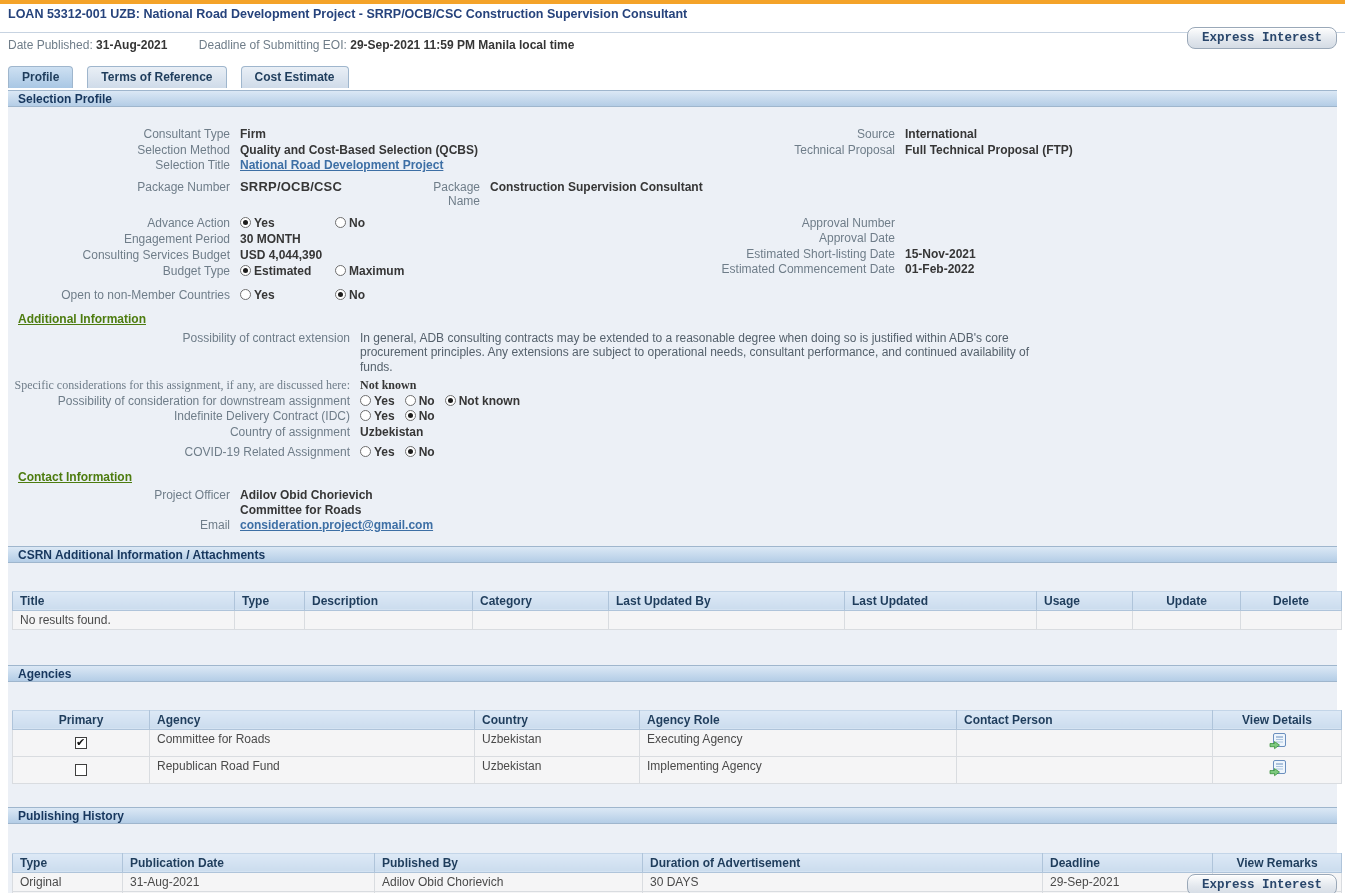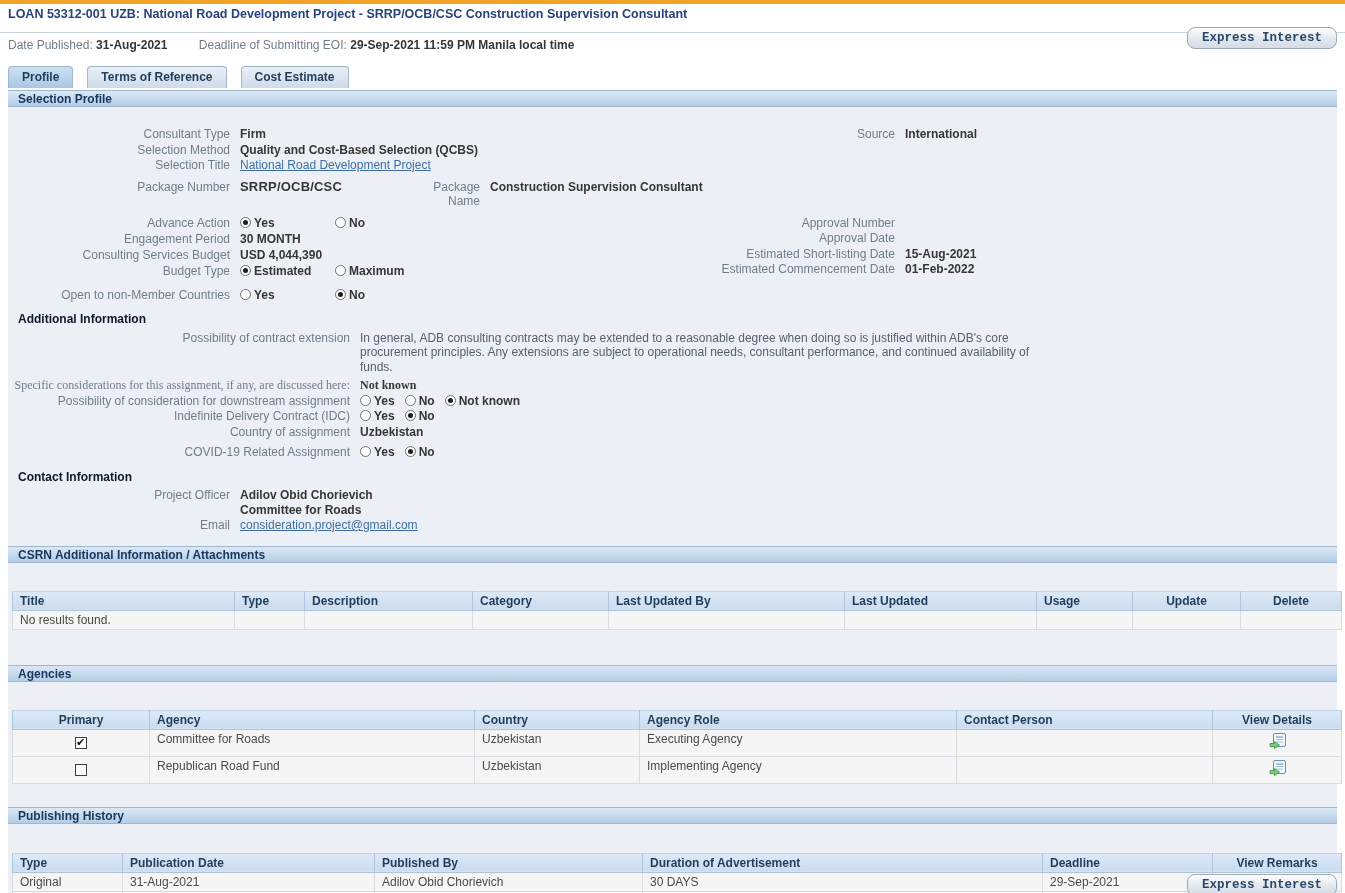--- a/index.html
+++ b/index.html
@@ -26,22 +26,22 @@
   .cols { display:flex; }
   .col-l { width:655px; flex:none; }
   .col-r { flex:1; }
   .frow { display:flex; margin-bottom:1px; }
   .fl { width:232px; flex:none; text-align:right; color:#6F7D89; padding-right:10px; }
   .fl-wide { width:352px; flex:none; text-align:right; color:#6F7D89; padding-right:10px; }
   .col-r .fl { width:242px; }
   .fv { font-weight:bold; color:#363636; }
   .fv.pkg { font-size:13px; letter-spacing:.2px; }
   .fv.normal { font-weight:normal; color:#55616C; max-width:678px; }
-  .link { color:#3D6FA5; text-decoration:underline; font-weight:normal; cursor:pointer; }
-  .subhead { display:inline-block; margin:9px 0 4px 10px; font-weight:bold; color:#0f172a; cursor:pointer; }
+  .link { color:#3D6FA5; text-decoration:underline; font-weight:bold; cursor:pointer; }
+  .subhead { display:inline-block; margin:9px 0 4px 10px; font-weight:bold; color:#4d7c0f; text-decoration:underline; cursor:pointer; }
   .radio { display:inline-block; width:11px; height:11px; border:1px solid #6E6E6E; border-radius:50%; background:#fff;
            position:relative; vertical-align:-1px; margin-right:3px; }
   .radio.checked::after { content:""; position:absolute; left:2px; top:2px; width:5px; height:5px; border-radius:50%; background:#1d1d1d; }
   .opt { margin-right:10px; white-space:nowrap; font-weight:bold; }
   .opt.w { display:inline-block; width:95px; margin-right:0; }
   .checkbox { display:inline-block; width:12px; height:12px; border:1px solid #3f3f3f; background:#fff; position:relative; vertical-align:middle; cursor:pointer; }
   .checkbox.checked::after { content:"\2714"; position:absolute; left:0px; top:-2px; font-size:11px; color:#111; }
   .gap { height:6px; }
   table { border-collapse:collapse; table-layout:fixed; width:1329px; margin:4px;padding-left:47px; }
   .tbl-wrap { padding:24px 0 0 0; }
@@ -96,20 +96,24 @@
         <div class="frow">
             <span class="fl">Selection Title</span>
             <a class="link">National Road Development Project</a>
           </div>
       </div>
       <div class="col-r">
         <div class="frow">
             <span class="fl">Source</span>
             <span class="fv">International</span>
           </div>
+        <div class="frow">
+            <span class="fl">Technical Proposal</span>
+            <span class="fv">Full Technical Proposal (FTP)</span>
+          </div>
       </div>
     </div>
 
     <div class="gap"></div>
     <div class="frow">
       <span class="fl">Package Number</span>
       <span class="fv pkg" style="width:160px;">SRRP/OCB/CSC</span>
       <span class="lab" style="width:90px; text-align:right; padding-right:10px;">Package Name</span>
       <span class="fv">Construction Supervision Consultant</span>
     </div>
@@ -140,21 +144,21 @@
         <div class="frow">
             <span class="fl">Approval Number</span>
             <span class="fv"></span>
           </div>
         <div class="frow">
             <span class="fl">Approval Date</span>
             <span class="fv"></span>
           </div>
         <div class="frow">
             <span class="fl">Estimated Short-listing Date</span>
-            <span class="fv">15-Aug-2021</span>
+            <span class="fv">15-Nov-2021</span>
           </div>
         <div class="frow">
             <span class="fl">Estimated Commencement Date</span>
             <span class="fv">01-Feb-2022</span>
           </div>
       </div>
     </div>
 
     <div style="height:8px;"></div>
     <div class="frow">

